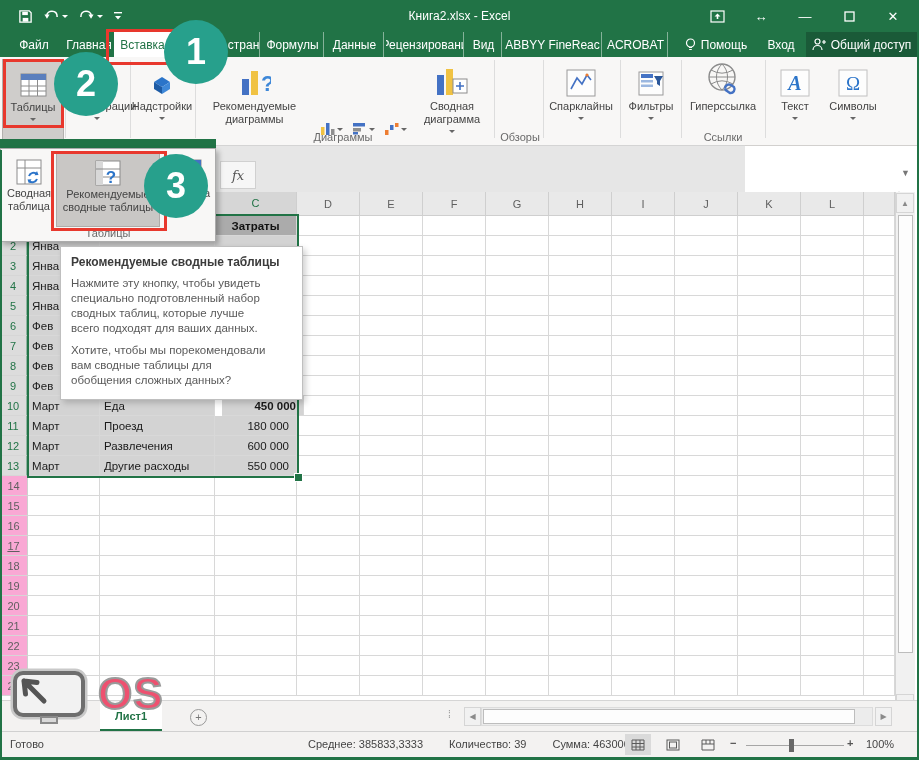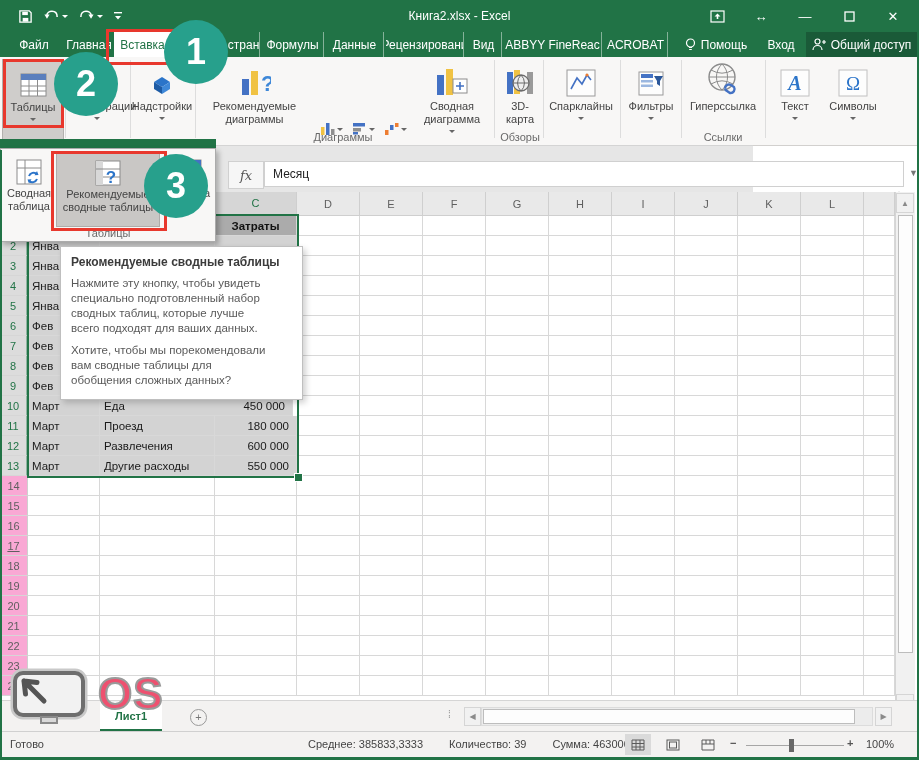--- a/index.html
+++ b/index.html
@@ -32,21 +32,21 @@
   .da{width:0;height:0;border:3px solid transparent;border-top-color:#666;margin:4px auto 0;}
   .pressed{background:#cfcdcb;border:1px solid #b2b0ae;box-sizing:border-box;}
   .grplab{position:absolute;top:74px;font-size:11px;color:#6a6a6a;text-align:center;}
   #chartgrid{left:315px;top:59px;width:96px;height:72px;display:grid;
              grid-template-columns:repeat(3,32px);grid-template-rows:repeat(3,24px);}
   .cg{display:flex;align-items:center;justify-content:center;gap:1px;}
   .cg .da{margin:6px 0 0;}
   #dlg-launcher{left:478px;top:128px;}
   #ribbon-collapse{left:893px;top:128px;}
   
-  #fbar{left:16px;top:145px;width:737px;height:47px;background:#e6e6e6;border-top:1px solid #d4d4d4;}
+  #fbar{left:8px;top:145px;width:737px;height:47px;background:#e6e6e6;border-top:1px solid #d4d4d4;}
   #fxbox{left:212px;top:15px;width:34px;height:26px;background:#f6f6f6;border:1px solid #d0d0d0;
          display:flex;align-items:center;justify-content:center;
          font-family:"DejaVu Serif",serif;font-style:italic;font-size:13px;color:#555;}
   #finput{left:248px;top:15px;width:640px;height:26px;background:#fff;border:1px solid #d0d0d0;
           display:flex;align-items:center;padding-left:8px;font-size:12px;color:#222;box-sizing:border-box;}
   #fcaret{left:893px;top:22px;font-size:9px;color:#777;}
   
   #grid{left:0;top:192px;width:895px;height:508px;background:#fff;}
   .ch{position:absolute;top:0;height:24px;background:#e9e9e9;border-right:1px solid #cfcfcf;border-bottom:1px solid #cfcfcf;
       box-sizing:border-box;display:flex;align-items:center;justify-content:center;font-size:11px;color:#5f5f5f;}
@@ -341,33 +341,20 @@
     </div>
 
     <span class="abs" id="dlg-launcher">
       <svg width="10" height="10" viewBox="0 0 10 10">
           <path d="M1 1 H5 M1 1 V5" stroke="#7a7a7a" stroke-width="1.2" fill="none"></path>
           <path d="M4 4 L9 9 M9 9 V5.5 M9 9 H5.5" stroke="#7a7a7a" stroke-width="1.2" fill="none"></path>
         </svg>
     </span>
     <div class="grplab" style="left:198px;width:290px">Диаграммы</div>
 
-    <div class="rbtn" style="left:497px;width:46px">
-      <div class="ric">
-        <svg width="30" height="28" viewBox="0 0 30 28">
-            <rect x="2" y="3" width="6" height="22" fill="#4472c4"></rect>
-            <rect x="22" y="3" width="6" height="22" fill="#9a9a9a"></rect>
-            <rect x="9" y="1" width="6" height="24" fill="#f0c243"></rect>
-            <circle cx="16" cy="14" r="8" fill="#eee" stroke="#6a6a6a" stroke-width="1.3"></circle>
-            <path d="M8 14 H24 M16 6 a11 11 0 0 0 0 16 M16 6 a11 11 0 0 1 0 16" stroke="#6a6a6a" fill="none"></path>
-          </svg>
-      </div>
-      <div class="rlab">3D-
-карта</div>
-    </div>
     <div class="grplab" style="left:497px;width:46px">Обзоры</div>
 
     <div class="rbtn" style="left:546px;width:70px">
       <div class="ric">
         <svg width="30" height="28" viewBox="0 0 30 28">
             <rect x="1" y="1" width="28" height="26" fill="#fdfdfd" stroke="#9a9a9a"></rect>
             <polyline points="5,20 11,9 16,15 21,6 25,11" fill="none" stroke="#4472c4" stroke-width="1.6"></polyline>
             <circle cx="21" cy="6" r="1.6" fill="#ed7d31"></circle>
           </svg>
       </div>
@@ -425,21 +412,20 @@
 
     <span class="abs" id="ribbon-collapse">
       <svg width="12" height="8" viewBox="0 0 12 8">
           <path d="M1 6.5 L6 1.5 L11 6.5" fill="none" stroke="#7a7a7a" stroke-width="1.4"></path>
         </svg>
     </span>
   </div>
 
   <div class="abs" id="fbar">
     <div class="abs" id="fxbox">fx</div>
-    <div class="abs" id="finput">Месяц</div>
     <div class="abs" id="fcaret">▼</div>
   </div>
 
   <div class="abs" id="grid">
       <div class="ch" style="left: 0px; width: 28px;"></div>
       <div class="ch" style="left: 28px; width: 72px;">A</div>
       <div class="ch" style="left: 100px; width: 115px;">B</div>
       <div class="ch selcol" style="left: 215px; width: 82px;">C</div>
       <div class="ch" style="left: 297px; width: 63px;">D</div>
       <div class="ch" style="left: 360px; width: 63px;">E</div>
@@ -573,21 +559,21 @@
       <div class="cell" style="left: 486px; top: 184px; width: 63px; height: 20px;"></div>
       <div class="cell" style="left: 549px; top: 184px; width: 63px; height: 20px;"></div>
       <div class="cell" style="left: 612px; top: 184px; width: 63px; height: 20px;"></div>
       <div class="cell" style="left: 675px; top: 184px; width: 63px; height: 20px;"></div>
       <div class="cell" style="left: 738px; top: 184px; width: 63px; height: 20px;"></div>
       <div class="cell" style="left: 801px; top: 184px; width: 63px; height: 20px;"></div>
       <div class="cell" style="left: 864px; top: 184px; width: 31px; height: 20px;"></div>
       <div class="rh selrow" style="top: 204px; height: 20px;">10</div>
       <div class="cell selcell" style="left: 28px; top: 204px; width: 72px; height: 20px;">Март</div>
       <div class="cell selcell" style="left: 100px; top: 204px; width: 115px; height: 20px;">Еда</div>
-      <div class="cell selcell num" style="left: 211px; top: 204px; width: 82px; height: 20px;">450 000</div>
+      <div class="cell selcell num" style="left: 222px; top: 204px; width: 82px; height: 20px; font-weight: bold;">450 000</div>
       <div class="cell" style="left: 297px; top: 204px; width: 63px; height: 20px;"></div>
       <div class="cell" style="left: 360px; top: 204px; width: 63px; height: 20px;"></div>
       <div class="cell" style="left: 423px; top: 204px; width: 63px; height: 20px;"></div>
       <div class="cell" style="left: 486px; top: 204px; width: 63px; height: 20px;"></div>
       <div class="cell" style="left: 549px; top: 204px; width: 63px; height: 20px;"></div>
       <div class="cell" style="left: 612px; top: 204px; width: 63px; height: 20px;"></div>
       <div class="cell" style="left: 675px; top: 204px; width: 63px; height: 20px;"></div>
       <div class="cell" style="left: 738px; top: 204px; width: 63px; height: 20px;"></div>
       <div class="cell" style="left: 801px; top: 204px; width: 63px; height: 20px;"></div>
       <div class="cell" style="left: 864px; top: 204px; width: 31px; height: 20px;"></div>

